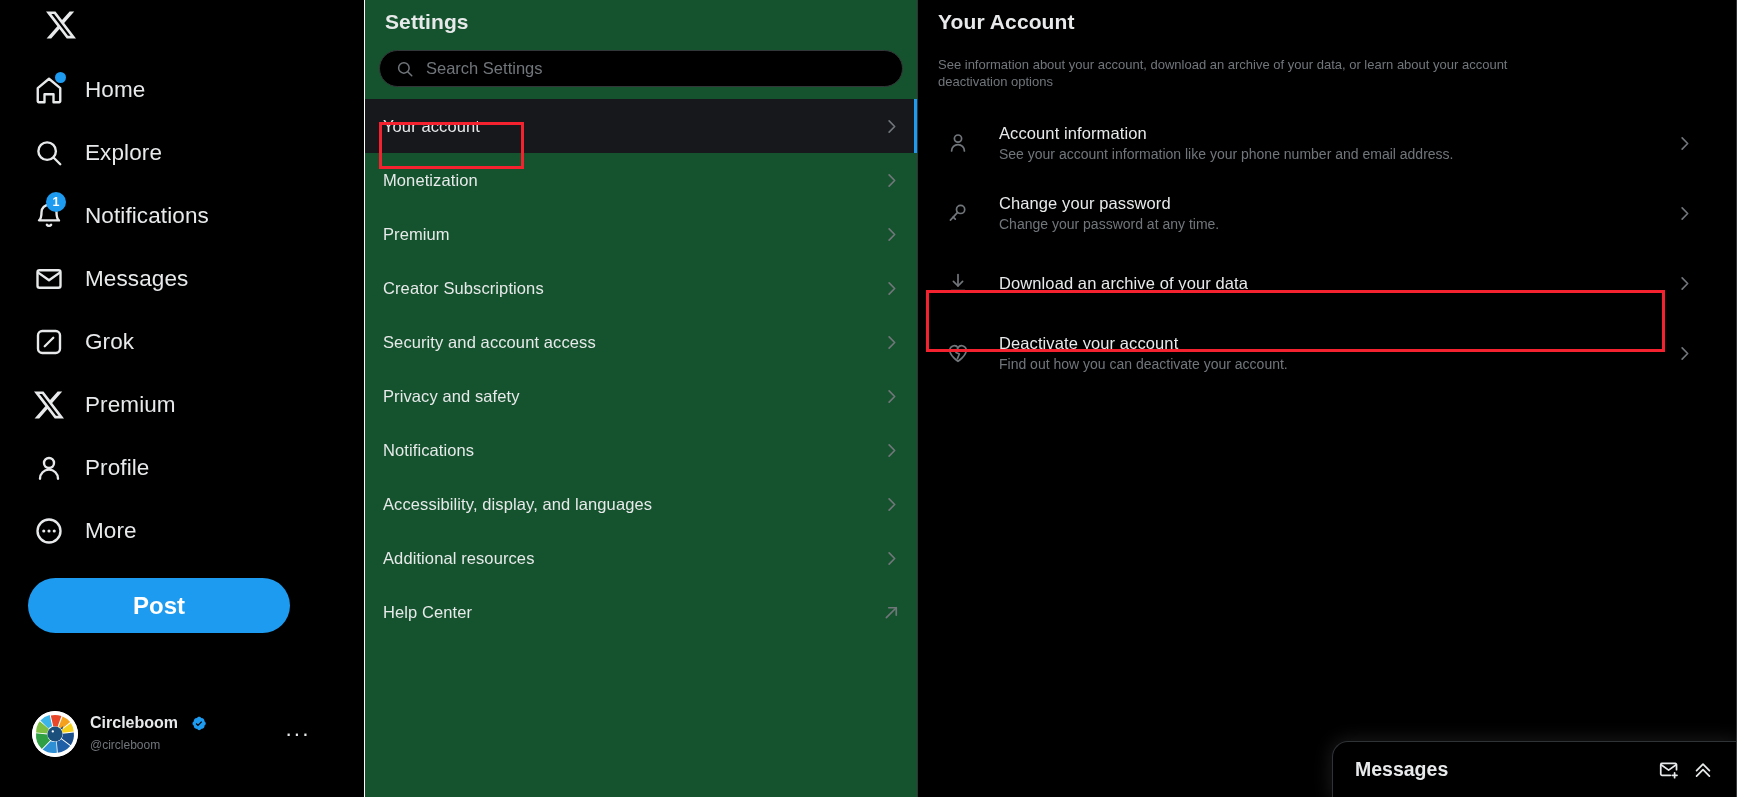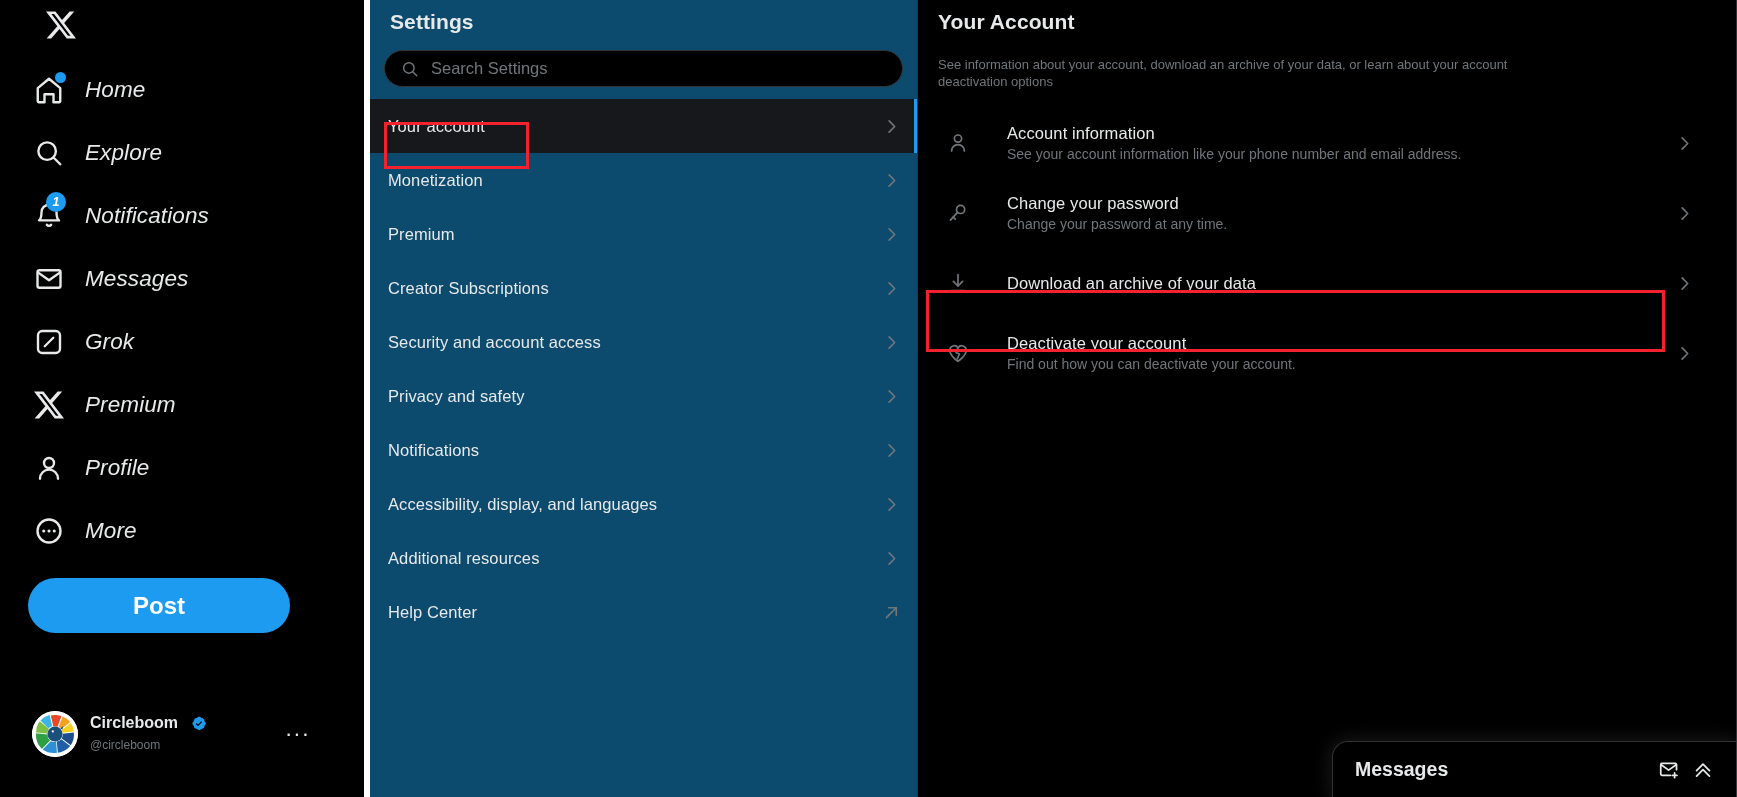--- a/index.html
+++ b/index.html
@@ -13,21 +13,21 @@
 
   
   .leftnav {
     width: 364px; height: 797px; flex: 0 0 364px;
     background: #000; position: relative;
     padding-left: 28px;
   }
   .logo-x { width: 54px; height: 54px; display:flex; align-items:center; justify-content:center; margin-top: -2px; margin-left: 6px; }
   .logo-x svg { width: 30px; height: 30px; fill: #e7e9ea; }
 
-  .nav-list { margin-top: 6px; font-style: italic; }
+  .nav-list { margin-top: 6px; }
   .nav-item {
     display: flex; align-items: center;
     height: 63px; gap: 20px;
     cursor: pointer; width: 266px;
     border-radius: 9999px; padding-left: 4px;
   }
   .nav-ico { width: 33px; height: 33px; position: relative; flex: 0 0 33px; display:flex; align-items:center; justify-content:center; }
   .nav-ico svg { width: 30px; height: 30px; stroke: #e7e9ea; fill: none; stroke-width: 1.9; }
   .nav-ico svg.filled { fill: #e7e9ea; stroke: none; }
   .nav-label { font-size: 22.5px; color: #e7e9ea; letter-spacing: .1px; }
@@ -58,22 +58,22 @@
   .avatar { width: 46px; height: 46px; border-radius: 50%; flex: 0 0 46px; position: relative; overflow: hidden; background:#fff; }
   .acct-text { flex: 1; min-width: 0; line-height: 1.3; }
   .acct-name { font-size: 16px; font-weight: 700; color: #e7e9ea; display: flex; align-items: center; gap: 12px; }
   .verified { width: 17px; height: 17px; flex: 0 0 17px; }
   .acct-handle { font-size: 12px; color: #71767b; }
   .dots-more { color: #e7e9ea; font-size: 22px; letter-spacing: 1px; padding-right: 6px; line-height: .6; }
 
   
   .settings-col {
     width: 554px; flex: 0 0 554px; height: 797px;
-    border-left: 6px solid #ffffff; border-right: 1px solid #2f3336;
-    background: #0c4a6e; position: relative;
+    border-left: 1px solid #ffffff; border-right: 1px solid #2f3336;
+    background: #14532d; position: relative;
   }
   .settings-title { font-size: 21px; font-weight: 700; color: #e7e9ea; padding: 10px 20px 16px 20px; letter-spacing:.1px; }
   .search-wrap { padding: 0 14px 12px 14px; }
   .search-box {
     height: 37px; border: 1px solid #333639; border-radius: 9999px;
     display: flex; align-items: center; gap: 12px; padding: 0 16px;
     background: #000;
   }
   .search-box svg { width: 18px; height: 18px; stroke: #71767b; fill: none; stroke-width: 2; flex: 0 0 18px; }
   .search-box input {
@@ -100,21 +100,21 @@
   }
 
   
   .detail-col { flex: 1; height: 797px; background: #000; position: relative; border-right: 1px solid #2f3336; }
   .detail-title { font-size: 21px; font-weight: 700; color: #e7e9ea; padding: 10px 20px 0 20px; letter-spacing:.1px; }
   .detail-desc {
     font-size: 13px; color: #71767b; line-height: 1.32;
     padding: 22px 40px 18px 20px; max-width: 670px;
   }
   .acct-row {
-    display: flex; align-items: center; gap: 37px;
+    display: flex; align-items: center; gap: 29px;
     padding: 12px 20px 12px 28px; cursor: pointer; position: relative; min-height: 70px;
   }
   .row-ico { width: 24px; height: 24px; flex: 0 0 24px; display: flex; align-items: center; justify-content: center; }
   .row-ico svg { width: 24px; height: 24px; stroke: #71767b; fill: none; stroke-width: 1.7; }
   .row-body { flex: 1; min-width: 0; }
   .row-title { font-size: 16.5px; color: #e7e9ea; line-height: 1.35; letter-spacing: .1px; }
   .row-sub { font-size: 14px; color: #71767b; line-height: 1.4; margin-top: 1px; }
   .row-chev { width: 19px; height: 19px; flex: 0 0 19px; margin-right: 22px; }
   .row-chev svg { width: 19px; height: 19px; stroke: #71767b; fill: none; stroke-width: 2.1; }
 

